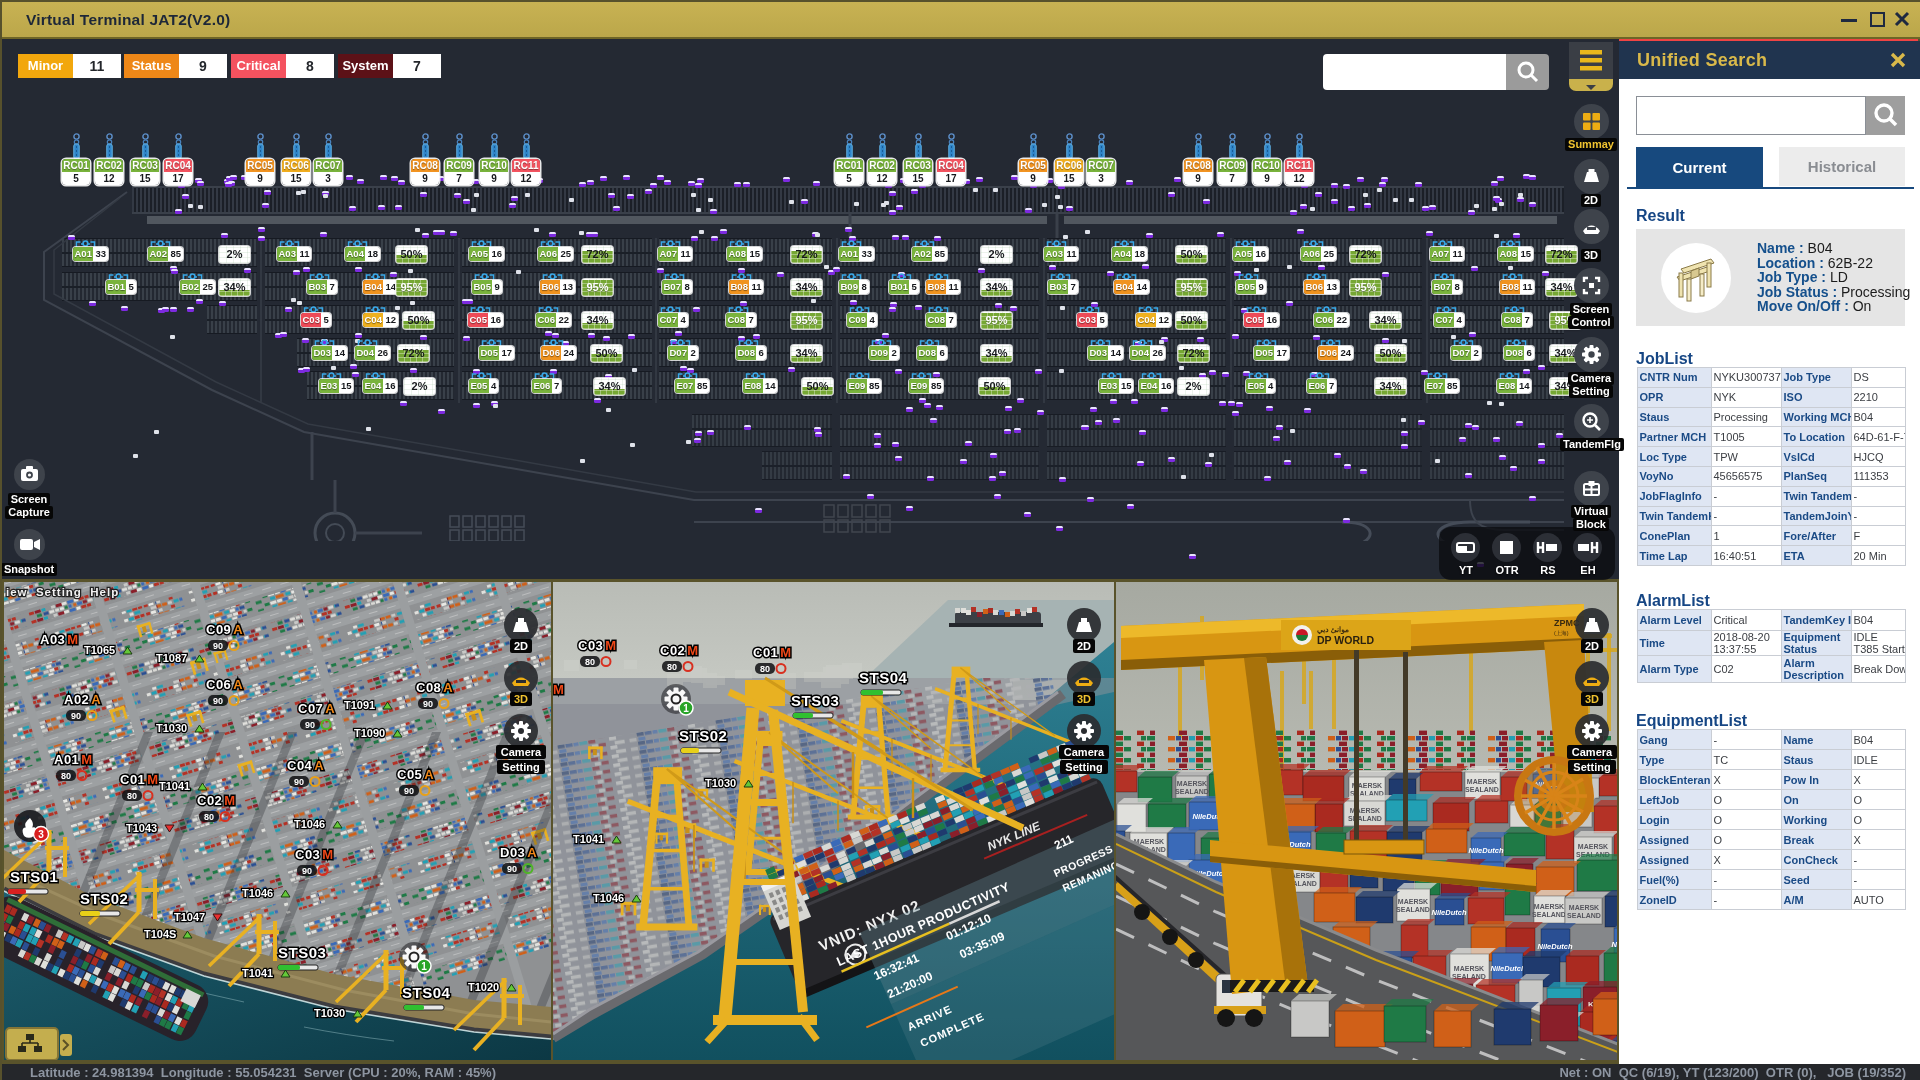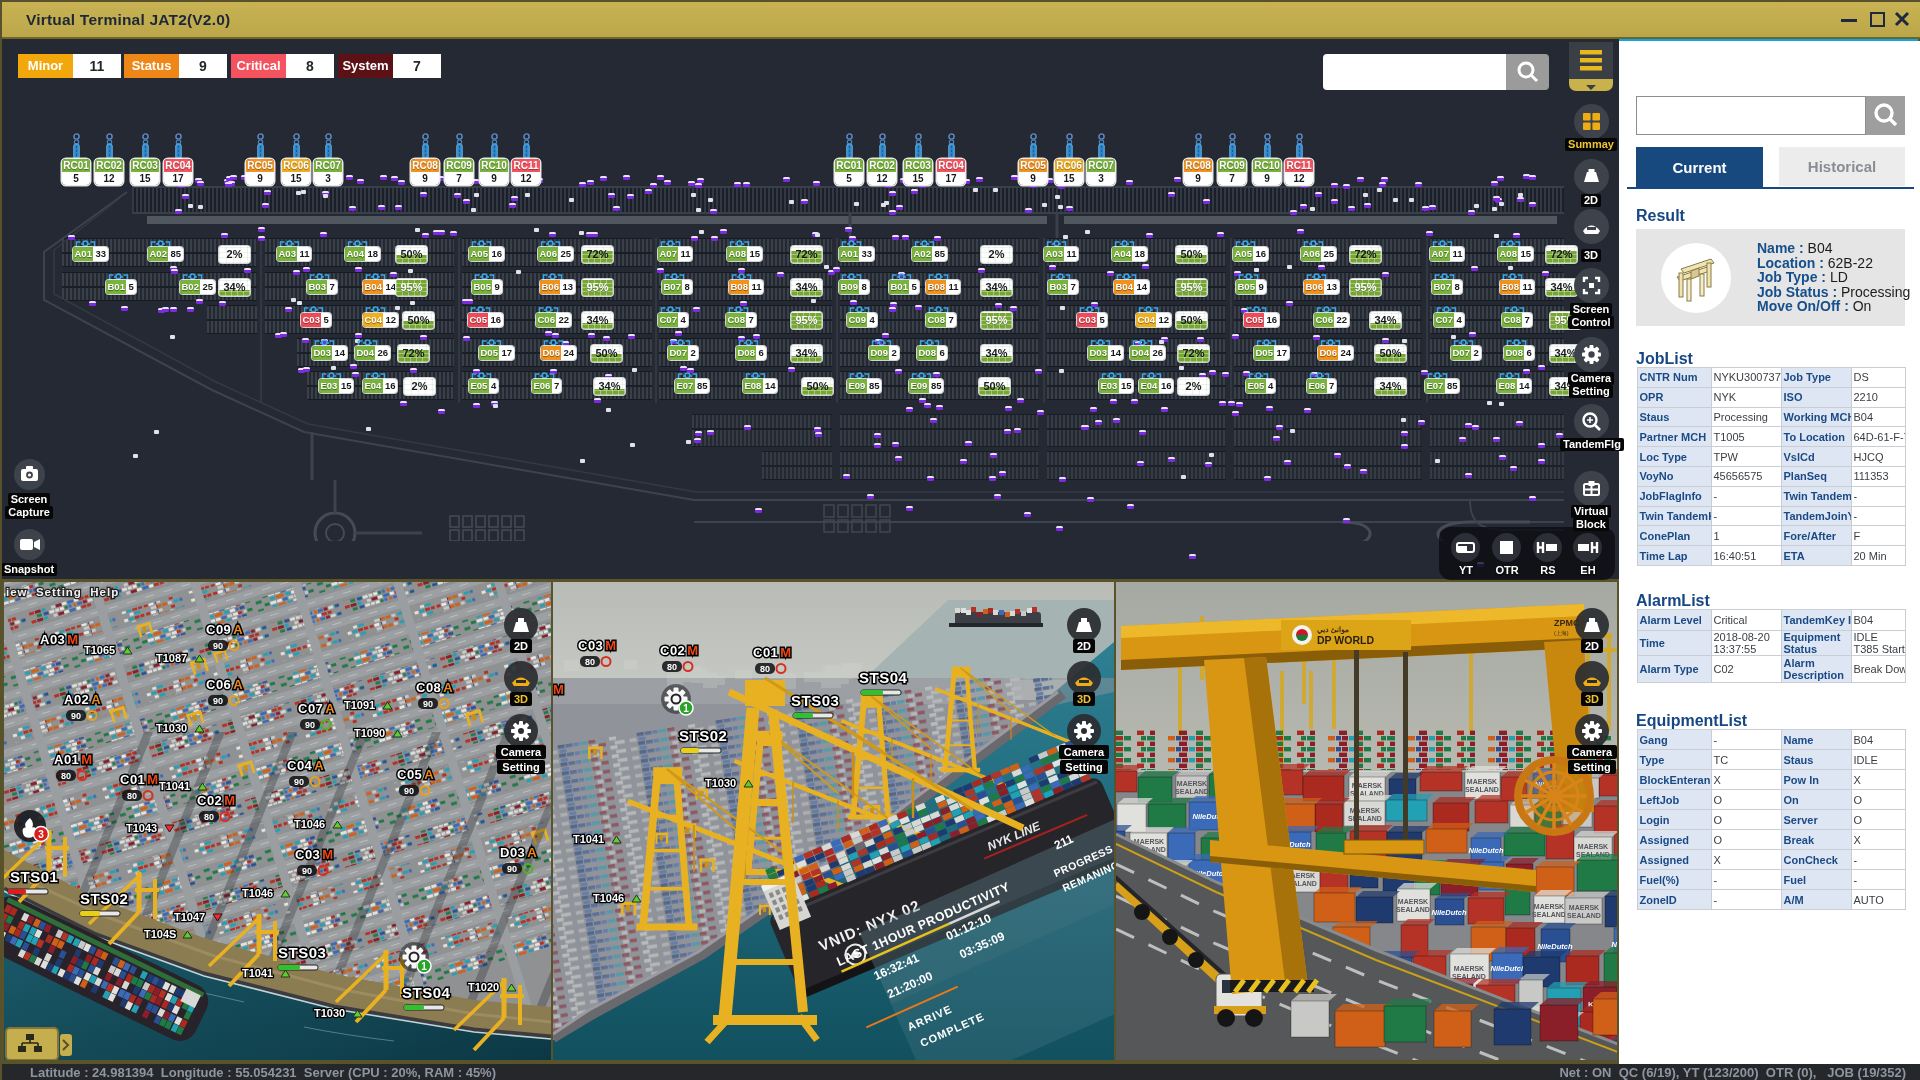--- a/index.html
+++ b/index.html
@@ -1,15 +1,15 @@
 <!DOCTYPE html>
 <html><head><meta charset="utf-8"><style>
 *{margin:0;padding:0;box-sizing:border-box}
 html,body{width:1920px;height:1080px;overflow:hidden;background:#11131a;font-family:"Liberation Sans",sans-serif}
-#app{position:absolute;left:0;top:0;width:1920px;height:1080px;background:#0ea5e9;border-left:2px solid #57512c;border-top:2px solid #57512c;border-right:2px solid #57512c}
+#app{position:absolute;left:0;top:0;width:1920px;height:1080px;background:#ef4444;border-left:2px solid #57512c;border-top:2px solid #57512c;border-right:2px solid #57512c}
 #title{position:absolute;z-index:30;left:0;top:0;width:1918px;height:37px;background:linear-gradient(#c8b253,#bba74a);border-bottom:2px solid #6e6527;color:#1d2738;font-weight:bold;font-size:15.5px;line-height:36px;padding-left:24px;letter-spacing:.2px}
 .winbtn{position:absolute;top:0;height:37px;color:#1e2940}
 #map{position:absolute;left:0;top:0;width:1617px;height:578px;background:#242933;overflow:hidden}
 .band{position:absolute;height:29px;background:linear-gradient(180deg,transparent 13px,#1a1f27 13px,#1a1f27 15px,transparent 15px),repeating-linear-gradient(90deg,#394049 0 2px,#232831 2px 4px);border-top:1px solid #161a22;border-bottom:1px solid #161a22}
 .berth{position:absolute;left:130px;top:184px;width:1432px;height:28px;background:repeating-linear-gradient(90deg,#333944 0 2px,#1b1f27 2px 4px);border-top:2px solid #3a404a;border-bottom:2px solid #3a404a}
 .gbar{position:absolute;top:214px;height:8px;background:#51575f}
 .blk{position:absolute;height:14px;display:flex;border-radius:3px;box-shadow:0 0 0 1px rgba(255,255,255,.8),0 1px 2px rgba(0,0,0,.5);font-weight:bold;font-size:9.5px;line-height:14px;white-space:nowrap;z-index:6}
 .bn{color:#fff;padding:0 1.5px;border-radius:2.5px 0 0 2.5px;text-shadow:0 1px 1px rgba(0,0,0,.45)}
 .bv{background:#fff;color:#16181c;padding:0 2px;border-radius:0 2.5px 2.5px 0;min-width:9px;text-align:center}
 .pct{position:absolute;width:31px;height:17px;background:#fff;border-radius:3px;box-shadow:0 0 0 1px rgba(255,255,255,.8),0 1px 2px rgba(0,0,0,.5);overflow:hidden;font-weight:bold;font-size:11px;z-index:6;text-align:center;line-height:17px;color:#16181c;background-image:repeating-linear-gradient(0deg,rgba(150,190,150,.18) 0 1px,transparent 1px 5px),repeating-linear-gradient(90deg,rgba(150,190,150,.18) 0 1px,transparent 1px 7px)}
@@ -1492,20 +1492,23 @@
         <path d="M16 13 v6 M13 16 h6" stroke="#fff" stroke-width="1.6"></path>
       </svg></div>
     <div class="lbl" style="left:1558px;top:436px;width:62px"><span>TandemFlg</span></div>
     <div class="cir" style="left:1572px;top:469px;width:35px;height:35px"><svg width="35" height="35">
         <rect x="10" y="13" width="15" height="11" rx="1.5" fill="none" stroke="#fff" stroke-width="2"></rect>
         <path d="M17.5 13 v11 M10 18.5 h15" stroke="#fff" stroke-width="2"></path>
         <rect x="14.5" y="10" width="6" height="5" fill="#fff"></rect>
       </svg></div>
     <div class="lbl" style="left:1558px;top:503px;width:62px"><span>Virtual</span><br><span>Block</span></div>
     <div id="rpan">
+      <div id="rhead">Unified Search<svg style="position:absolute;right:14px;top:11px" width="16" height="16">
+          <path d="M2 2 L14 14 M14 2 L2 14" stroke="#d9b94a" stroke-width="3.4"></path>
+        </svg></div>
       <div style="position:absolute;left:17px;top:55px;width:230px;height:39px;background:#fff;border:1px solid #8a8f96"></div>
       <div style="position:absolute;left:247px;top:55px;width:39px;height:39px;background:#9e9e9e"><svg width="39" height="39">
           <circle cx="18" cy="17" r="8" fill="none" stroke="#fff" stroke-width="3.4"></circle>
           <path d="M24 23 L30 29" stroke="#fff" stroke-width="3.6"></path>
         </svg></div>
       <div style="position:absolute;left:17px;top:106px;width:127px;height:41px;background:#17497e;color:#fff;font-weight:bold;font-size:15px;text-align:center;line-height:41px">Current</div>
       <div style="position:absolute;left:160px;top:106px;width:126px;height:39px;background:#ececec;color:#8a8d92;font-weight:bold;font-size:15px;text-align:center;line-height:39px">Historical</div>
       <div style="position:absolute;left:8px;top:146px;width:287px;height:2px;background:#17497e"></div>
       <div class="rph" style="left:17px;top:166px">Result</div>
       <div style="position:absolute;left:17px;top:188px;width:269px;height:97px;background:#e5e5e5"><circle-holder></circle-holder></div>
@@ -1637,39 +1640,39 @@
           </tr>
           <tr style="height:20px">
             <td class="l" style="width:74px">LeftJob</td>
             <td class="v" style="width:70px">O</td>
             <td class="l" style="width:70px">On</td>
             <td class="v" style="width:54px">O</td>
           </tr>
           <tr style="height:20px">
             <td class="l" style="width:74px">Login</td>
             <td class="v" style="width:70px">O</td>
-            <td class="l" style="width:70px">Server</td>
+            <td class="l" style="width:70px">Working</td>
             <td class="v" style="width:54px">O</td>
           </tr>
           <tr style="height:20px">
             <td class="l" style="width:74px">Assigned</td>
             <td class="v" style="width:70px">O</td>
             <td class="l" style="width:70px">Break</td>
             <td class="v" style="width:54px">X</td>
           </tr>
           <tr style="height:20px">
             <td class="l" style="width:74px">Assigned</td>
             <td class="v" style="width:70px">X</td>
             <td class="l" style="width:70px">ConCheck</td>
             <td class="v" style="width:54px">-</td>
           </tr>
           <tr style="height:20px">
             <td class="l" style="width:74px">Fuel(%)</td>
             <td class="v" style="width:70px">-</td>
-            <td class="l" style="width:70px">Fuel</td>
+            <td class="l" style="width:70px">Seed</td>
             <td class="v" style="width:54px">-</td>
           </tr>
           <tr style="height:20px">
             <td class="l" style="width:74px">ZoneID</td>
             <td class="v" style="width:70px">-</td>
             <td class="l" style="width:70px">A/M</td>
             <td class="v" style="width:54px">AUTO</td>
           </tr>
         </tbody>
       </table>

